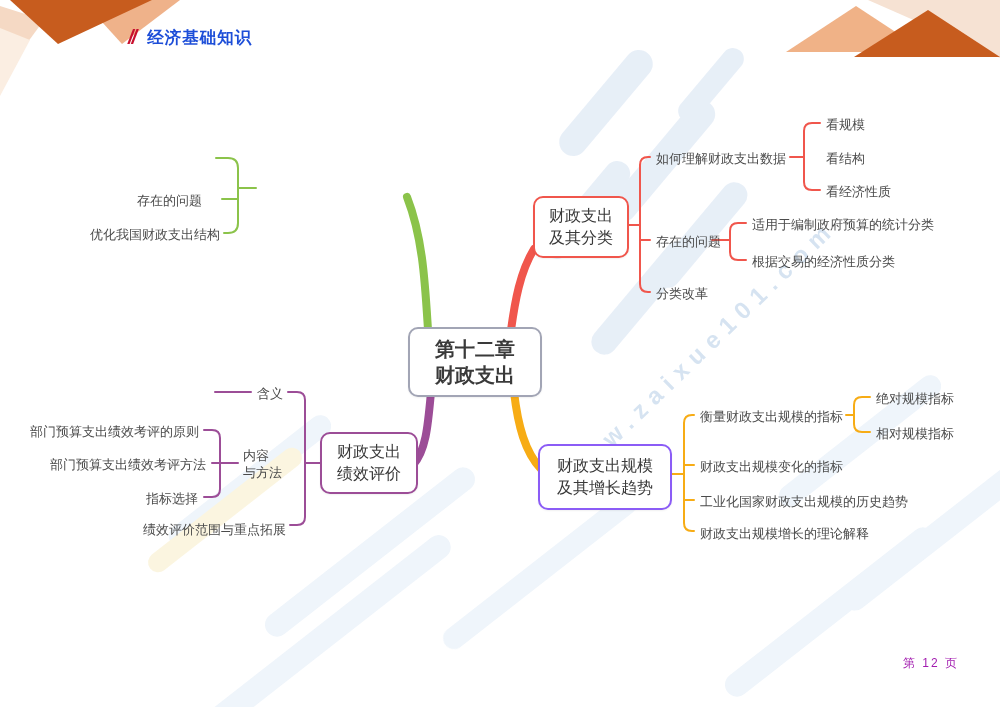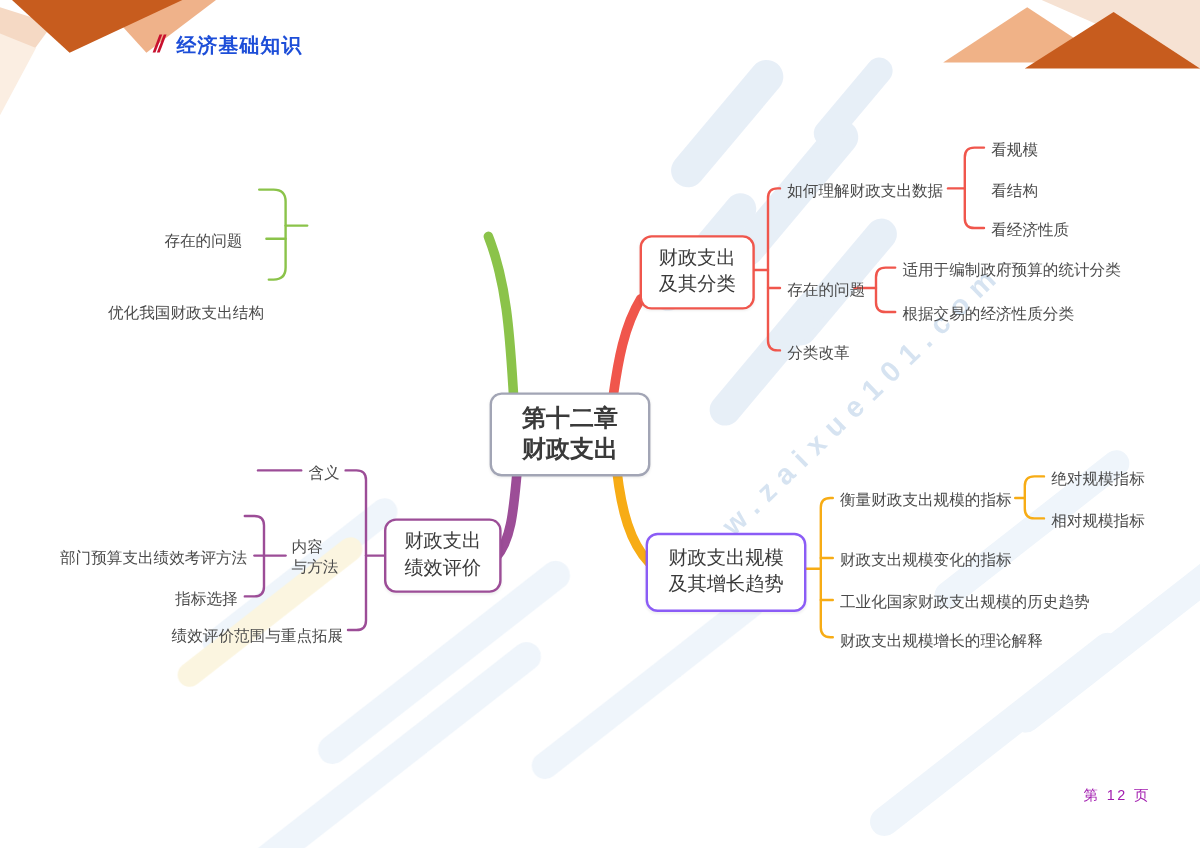--- a/index.html
+++ b/index.html
@@ -18,21 +18,21 @@
         box-shadow:0 1px 2px rgba(0,0,0,0.06);}
   .node.center{left:408px;top:327px;width:130px;height:66px;border:2.5px solid #a2a5b5;
                font-size:20px;font-weight:bold;line-height:26px;}
   .node.green {left:256px;top:160px;width:152px;height:56px;border:2px solid #8bc34a;font-size:16px;line-height:22px;}
   .node.red   {left:533px;top:196px;width:92px; height:58px;border:2px solid #f0564c;font-size:16px;line-height:22px;}
   .node.purple{left:320px;top:432px;width:94px; height:58px;border:2px solid #9c4d97;font-size:16px;line-height:22px;}
   .node.yellow{left:538px;top:444px;width:130px;height:62px;border:2px solid #8b5cf6;font-size:16px;line-height:22px;}
   .lbl{position:absolute;z-index:2;font-size:13px;line-height:17px;color:#4b4b4b;white-space:pre-line;}
   #gc1{left:66px;top:139px;width:170px;}
   #gc2{left:137px;top:192px;}
-  #gc3{left:90px;top:226px;margin-top:26px;}
+  #gc3{left:90px;top:226px;}
   #rc1{left:656px;top:150px;}
   #rc1a{left:826px;top:116px;}
   #rc1b{left:826px;top:150px;}
   #rc1c{left:826px;top:183px;}
   #rc2{left:656px;top:233px;}
   #rc2a{left:752px;top:216px;}
   #rc2b{left:752px;top:253px;}
   #rc3{left:656px;top:285px;}
   #pc1{left:257px;top:385px;}
   #pc1a{left:100px;top:375px;width:130px;}
@@ -152,20 +152,21 @@
   <div class="lbl" id="rc1b">看结构</div>
   <div class="lbl" id="rc1c">看经济性质</div>
   <div class="lbl" id="rc2">存在的问题</div>
   <div class="lbl" id="rc2a">适用于编制政府预算的统计分类</div>
   <div class="lbl" id="rc2b">根据交易的经济性质分类</div>
   <div class="lbl" id="rc3">分类改革</div>
 
   <div class="lbl" id="pc1">含义</div>
   <div class="lbl" id="pc2">内容
 与方法</div>
+  <div class="lbl" id="pc2a">部门预算支出绩效考评的原则</div>
   <div class="lbl" id="pc2b">部门预算支出绩效考评方法</div>
   <div class="lbl" id="pc2c">指标选择</div>
   <div class="lbl" id="pc3">绩效评价范围与重点拓展</div>
 
   <div class="lbl" id="yc1">衡量财政支出规模的指标</div>
   <div class="lbl" id="yc1a">绝对规模指标</div>
   <div class="lbl" id="yc1b">相对规模指标</div>
   <div class="lbl" id="yc2">财政支出规模变化的指标</div>
   <div class="lbl" id="yc4">财政支出规模增长的理论解释</div>
   <div class="lbl" id="yc3">工业化国家财政支出规模的历史趋势</div>

